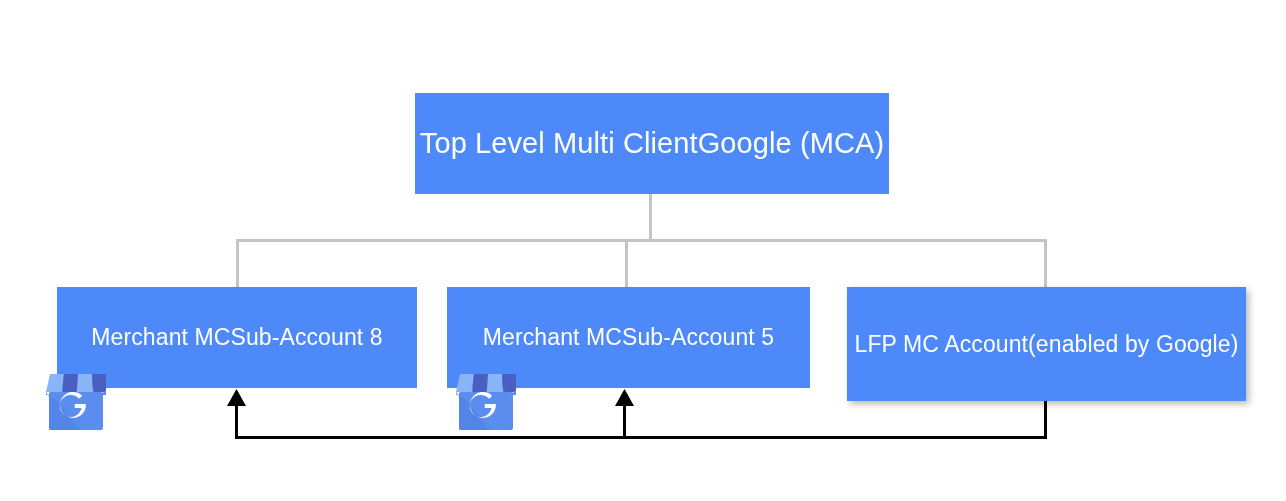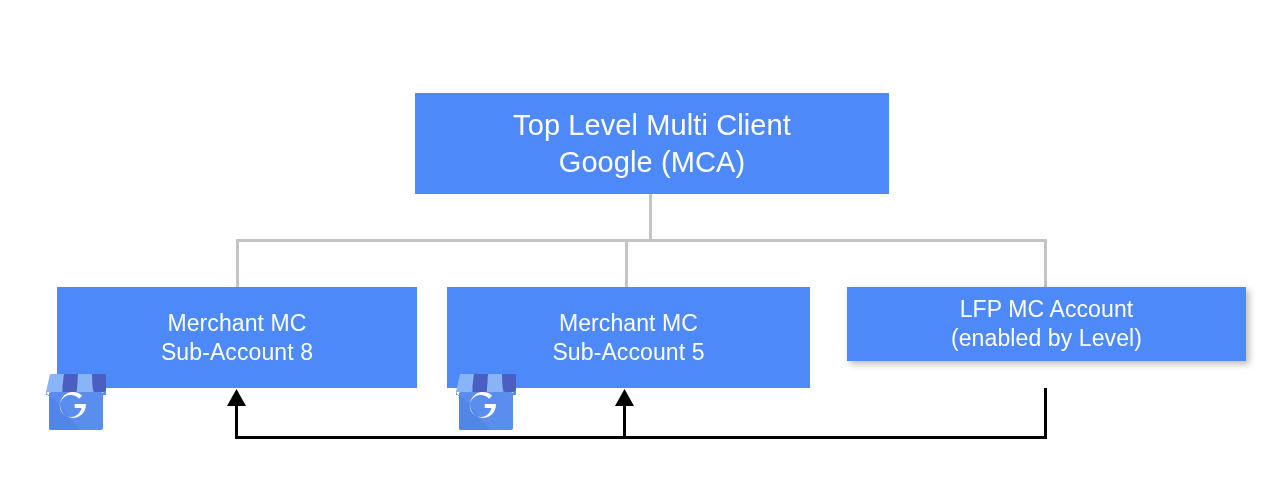--- a/index.html
+++ b/index.html
@@ -17,21 +17,21 @@
     height: 501px;
     background: #ffffff;
     overflow: hidden;
   }
 
   
   .node {
     position: absolute;
     box-sizing: border-box;
     display: flex;
-    flex-direction: column;
+    flex-direction: row;
     align-items: center;
     justify-content: center;
     color: #ffffff;
     text-align: center;
     line-height: 1.26;
     letter-spacing: 0.1px;
     z-index: 4;
   }
   .node .line {
     display: block;
@@ -56,21 +56,21 @@
     left: 447px;
     top: 287px;
     width: 363px;
     height: 101px;
     font-size: 23px;
   }
   #node-lfp {
     left: 847px;
     top: 287px;
     width: 399px;
-    height: 74px;
+    height: 114px;
     font-size: 23px;
     box-shadow: 3px 3px 7px rgba(0, 0, 0, 0.28);
   }
 
   
   .conn {
     position: absolute;
     background: #c4c4c4;
     z-index: 1;
   }
@@ -160,21 +160,21 @@
     <span class="line">Sub-Account 8</span>
   </div>
 
   <div class="node" id="node-sub2" style="background: rgb(77, 137, 249); color: rgb(255, 255, 255);">
     <span class="line">Merchant MC</span>
     <span class="line">Sub-Account 5</span>
   </div>
 
   <div class="node" id="node-lfp" style="background: rgb(77, 137, 249); color: rgb(255, 255, 255);">
     <span class="line">LFP MC Account</span>
-    <span class="line">(enabled by Level)</span>
+    <span class="line">(enabled by Google)</span>
   </div>
 
   <svg class="gmb-icon" id="gmb-icon-1" viewBox="0 0 76 76" xmlns="http://www.w3.org/2000/svg">
     <defs>
       <clipPath id="gmbClip1">
           <rect x="8" y="8" width="60" height="60" rx="3"></rect>
         </clipPath>
     </defs>
     <g clip-path="url(#gmbClip1)">
 

